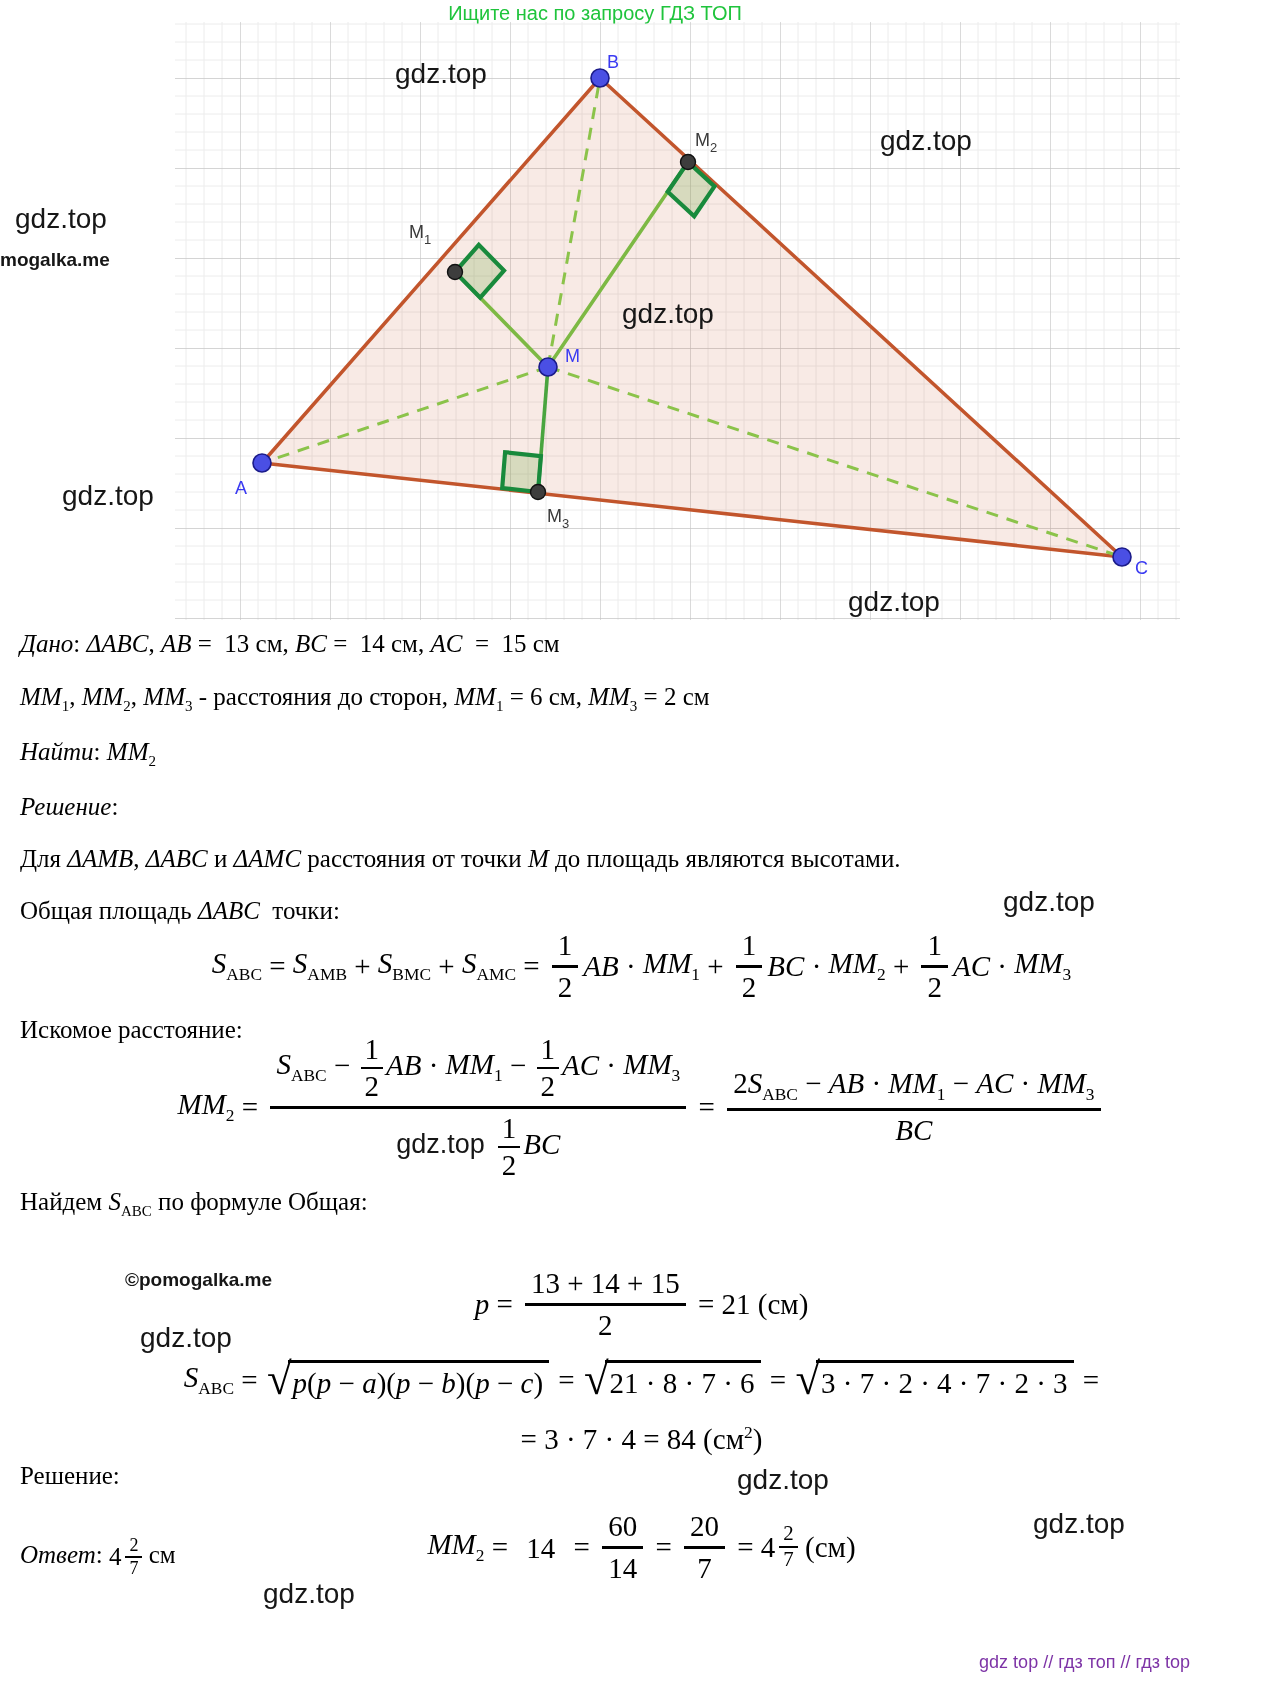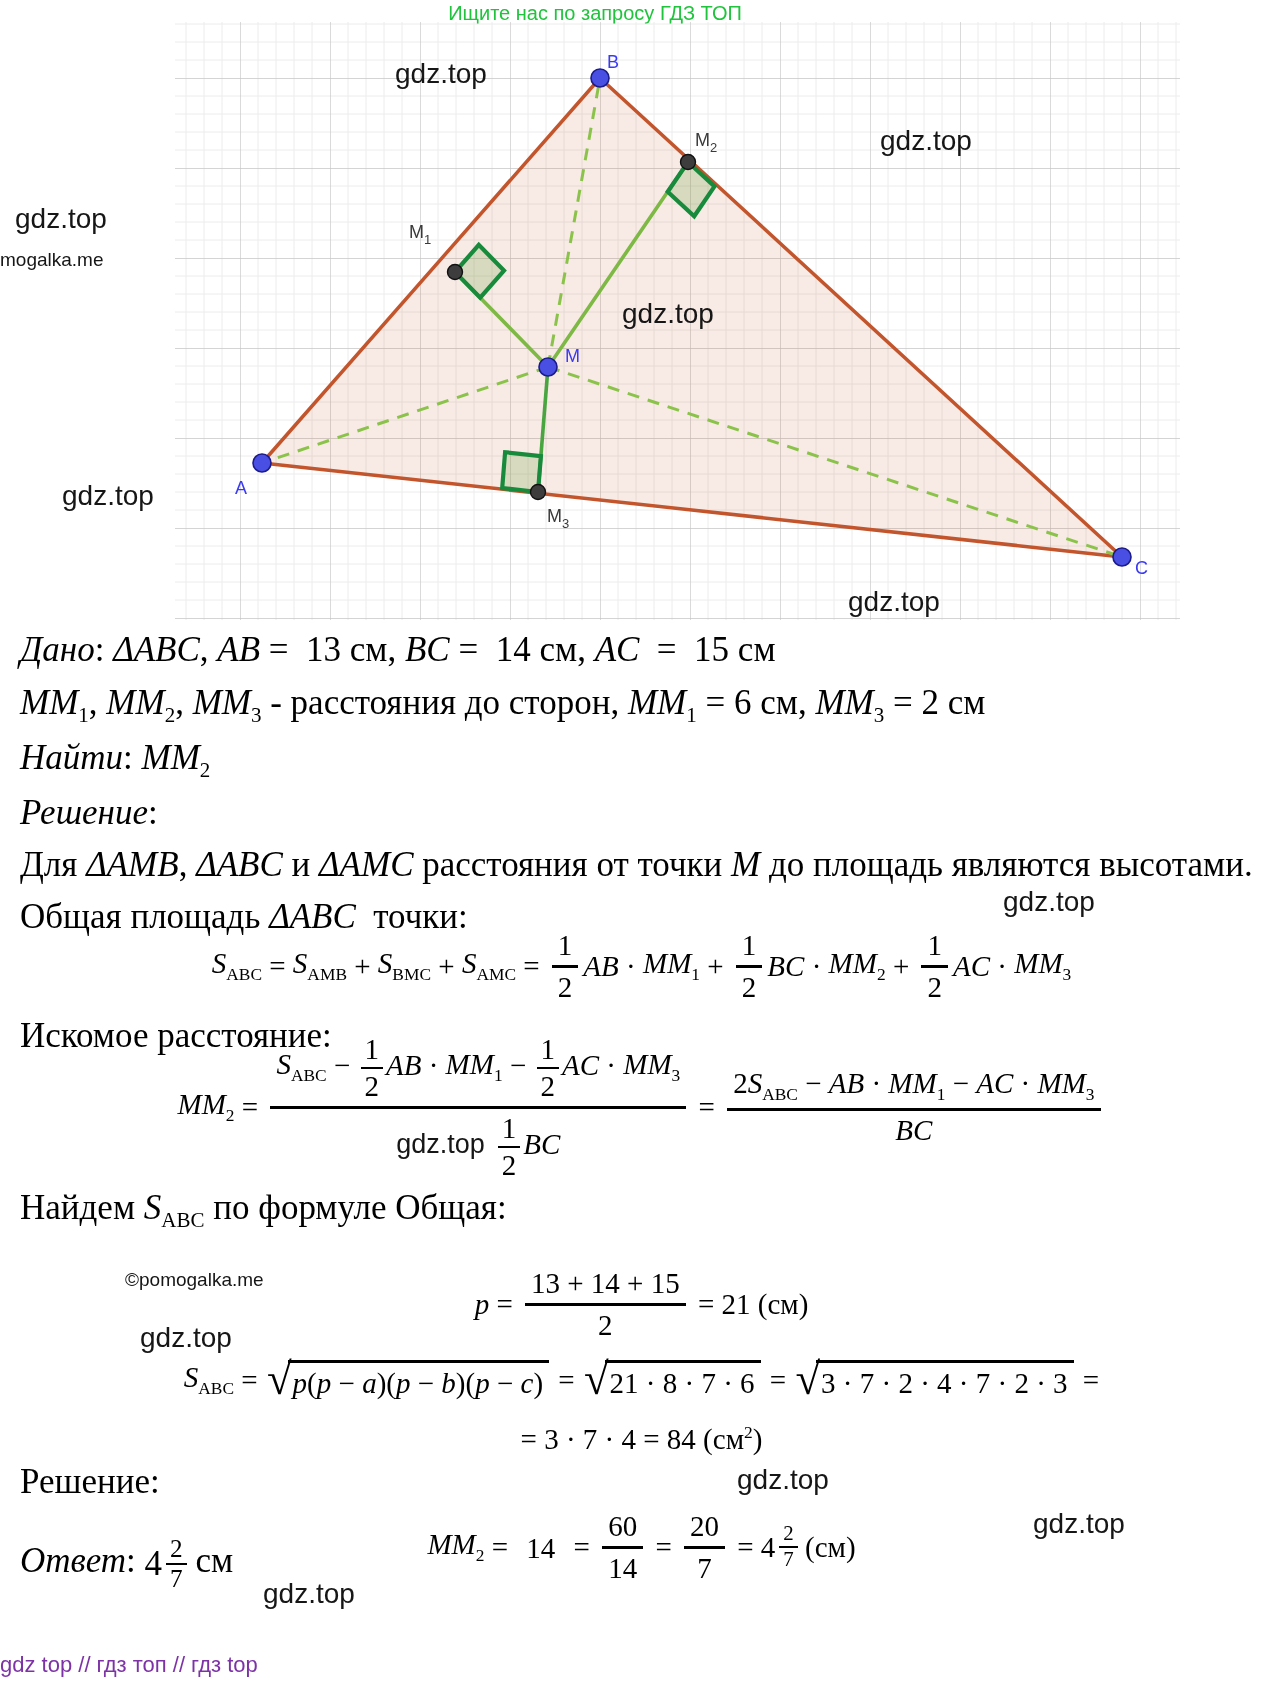--- a/index.html
+++ b/index.html
@@ -9,35 +9,35 @@
   }
   .top-note{
     position:absolute;top:2px;left:0;width:1190px;text-align:center;
     font-family:"Liberation Sans",sans-serif;font-size:20px;color:#1fc43c;
   }
   .fig{position:absolute;left:175px;top:22px;width:1005px;height:598px}
   .fig svg{position:absolute;left:0;top:0}
   .fig-label{font-family:"Liberation Sans",sans-serif;font-size:18px}
   .wm{position:absolute;font-family:"Liberation Sans",sans-serif;color:#161616;font-style:normal}
   .wm-lg{font-size:28px}
-  .wm-sm{font-size:19px;font-weight:400}
+  .wm-sm{font-size:19px;font-weight:700}
   .wm-fig-a{left:220px;top:36px}
   .wm-fig-b{left:705px;top:103px}
   .wm-fig-c{left:447px;top:276px}
   .wm-left1{left:15px;top:203px}
   .wm-mog{left:0;top:249px}
   .wm-left2{left:62px;top:480px}
   .wm-dano{left:848px;top:586px}
   .wm-obsh{left:1003px;top:886px}
   .wm-pomog{left:125px;top:1269px}
   .wm-geron{left:140px;top:1322px}
   .wm-poluch{left:737px;top:1464px}
   .wm-final{left:1033px;top:1508px}
   .wm-below{left:263px;top:1578px}
-  .tline{position:absolute;left:20px;font-size:35px;white-space:nowrap}
+  .tline{position:absolute;left:20px;font-size:25px;white-space:nowrap}
   .t-dano{top:630px}.t-mm{top:683px}.t-naiti{top:738px}.t-resh{top:793px}
   .t-dlya{top:845px}.t-obsh{top:897px}.t-iskom{top:1016px}.t-naidem{top:1188px}
   .t-poluch{top:1462px}.t-otvet{top:1536px}
   .formula{
     position:absolute;left:0;width:100%;font-size:29px;
     display:flex;justify-content:center;align-items:center;
   }
   .f-area{top:920px;height:92px}
   .f-mm2{top:1044px;height:126px}
   .f-p{top:1254px;height:100px}
@@ -56,22 +56,22 @@
   .tk-frac .tk-frac .tk-den{padding:1px 4px 0}
   .tk-sqrt{display:inline-flex;align-items:center;margin:0 2px}
   .tk-rad{font-size:1.55em;line-height:0.9;margin-right:-4px;transform:translateY(-1px)}
   .tk-radicand{border-top:3px solid #000;padding:4px 6px 0 5px;white-space:nowrap}
   .tk-mix{display:inline-flex;align-items:center;vertical-align:middle;gap:4px}
   .tk-smallfrac{display:inline-flex;flex-direction:column;align-items:center;font-size:0.72em;line-height:1.05}
   .sf-num{border-bottom:2px solid #000;padding:0 4px 1px}
   .sf-den{padding:1px 4px 0}
   .tk-wm{font-family:"Liberation Sans",sans-serif;font-size:27px;color:#161616;padding-right:10px}
   .footer{
-    position:absolute;top:1652px;left:0;width:1190px;text-align:left;
-    font-family:"Liberation Sans",sans-serif;font-size:22px;color:#7d33a6;
+    position:absolute;top:1652px;left:0;width:1190px;text-align:right;
+    font-family:"Liberation Sans",sans-serif;font-size:18px;color:#7d33a6;
   }
 </style>
 </head>
 <body>
 
 <div class="top-note">Ищите нас по запросу ГДЗ ТОП</div>
 
 <div class="fig">
   <svg width="1005" height="598" viewBox="0 0 1005 598">
     <defs>

